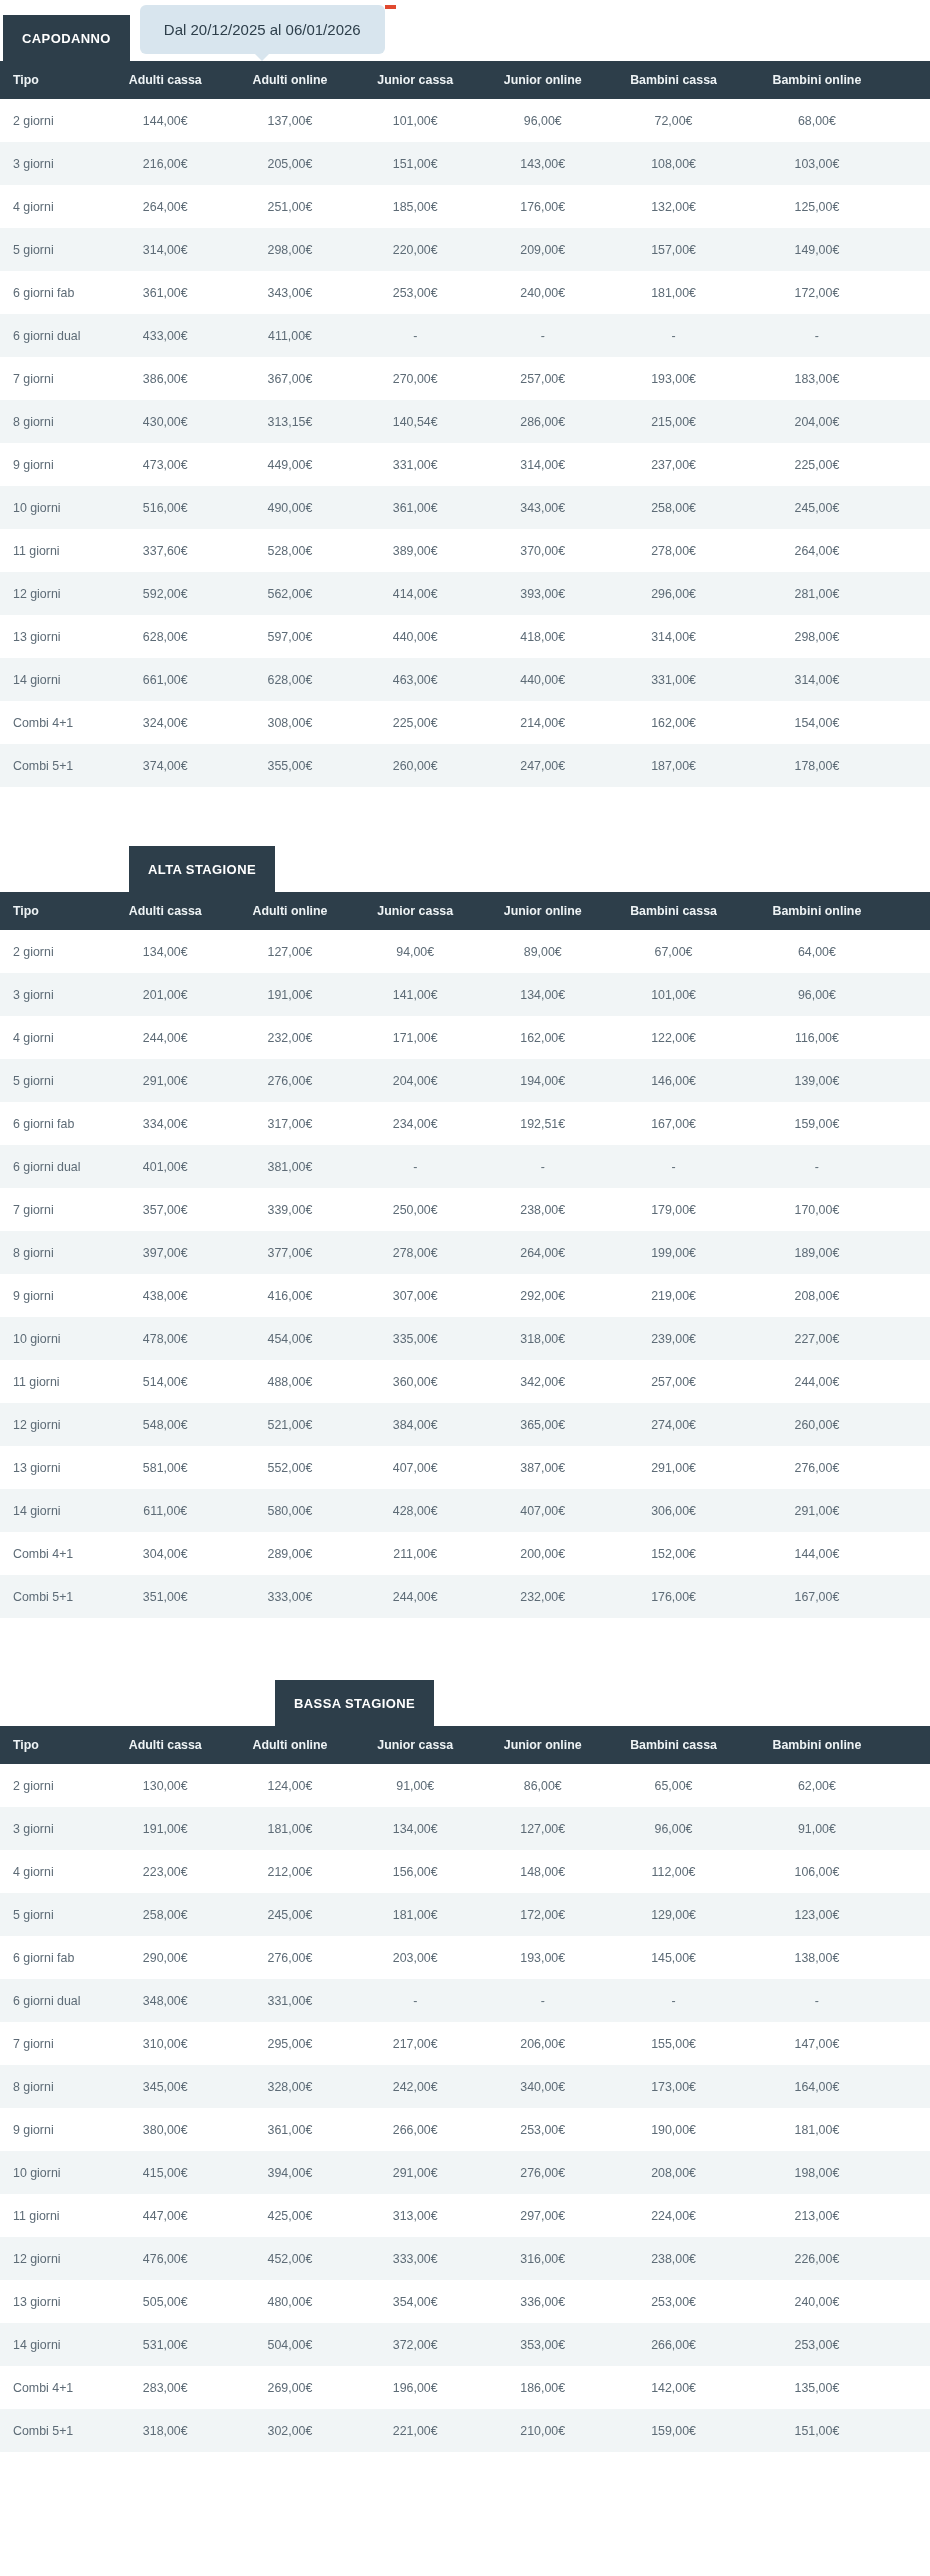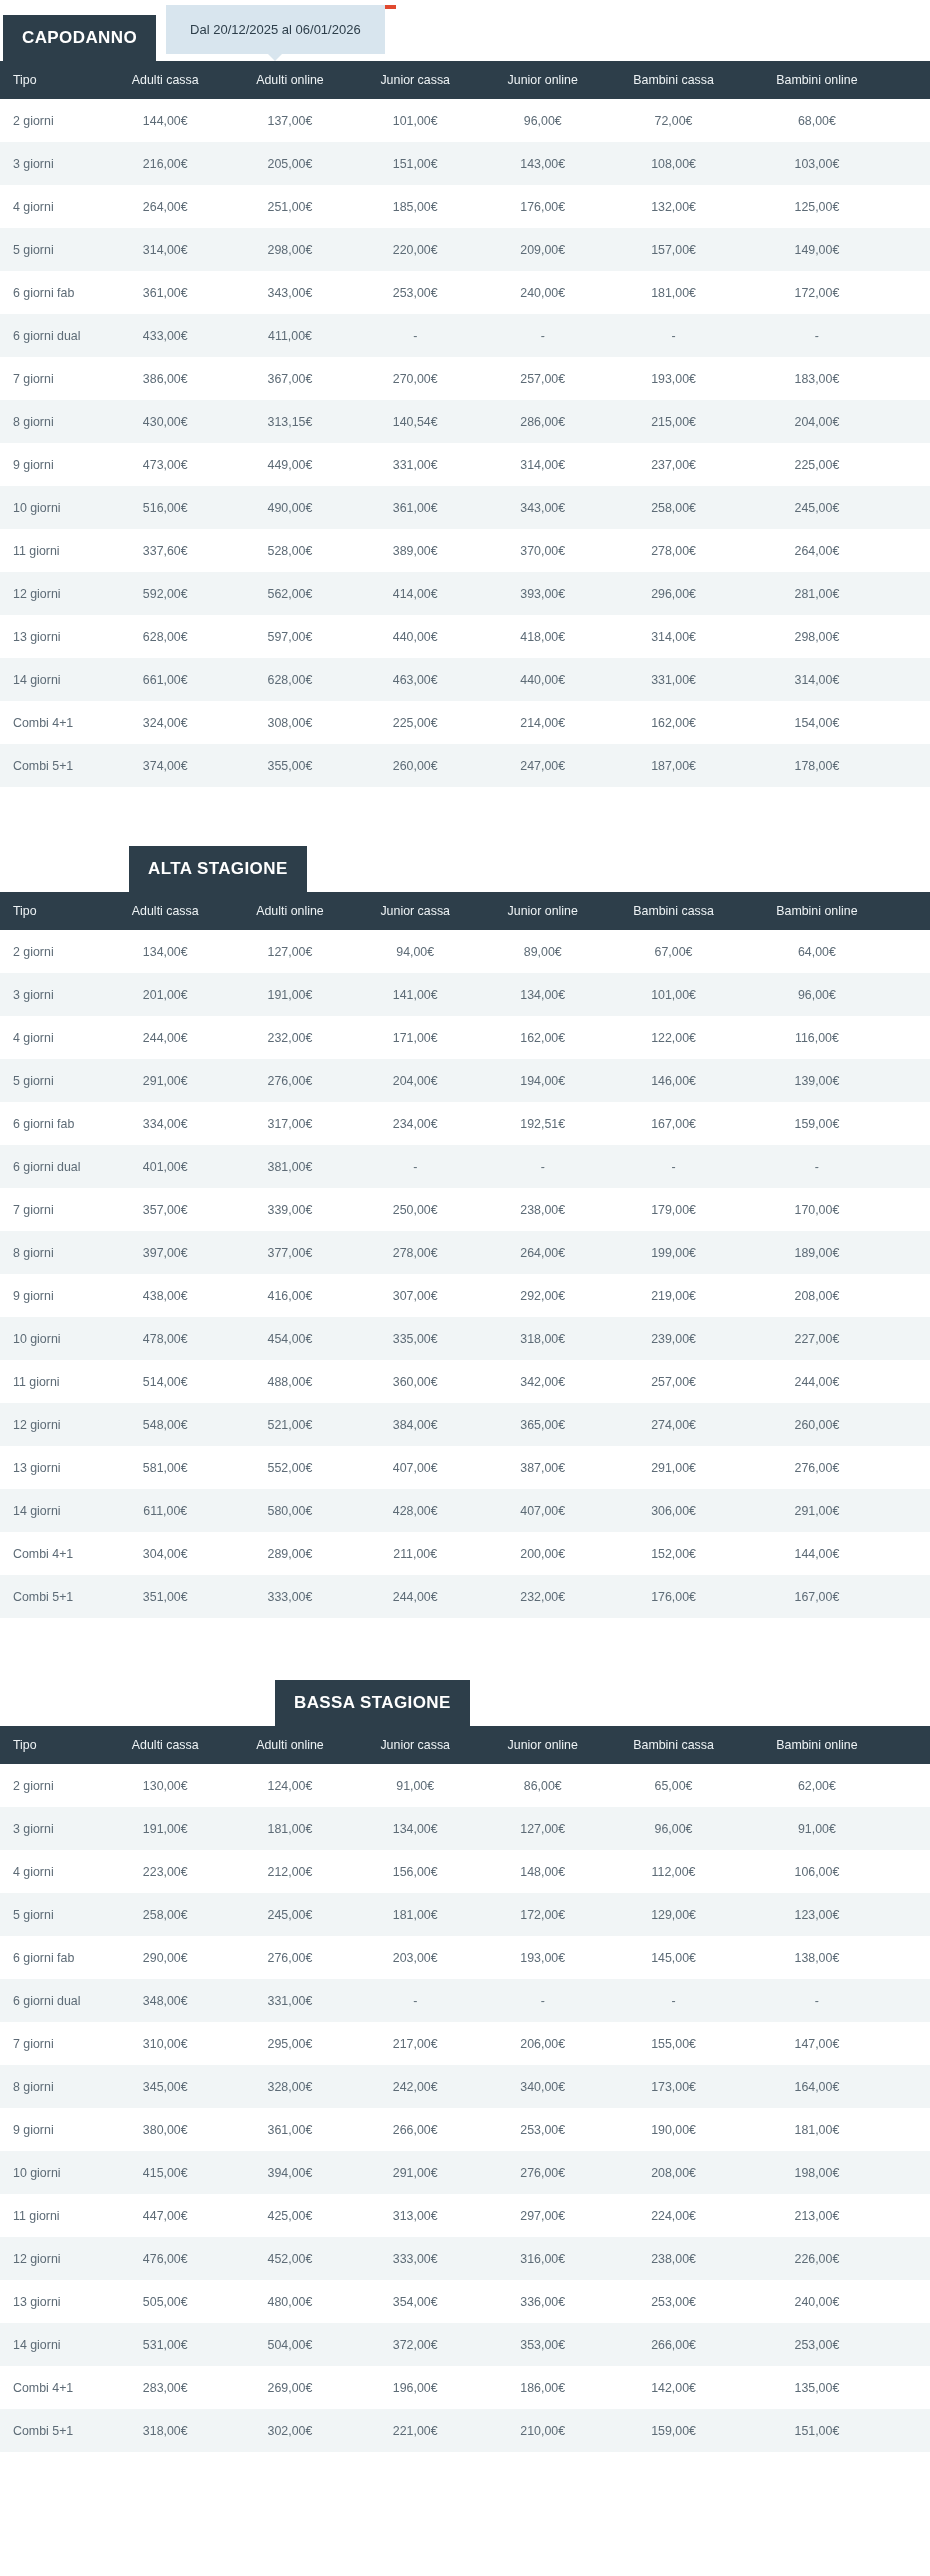--- a/index.html
+++ b/index.html
@@ -18,40 +18,40 @@
   .season-1 { margin-top:59px; }
   .season-2 { margin-top:62px; }
 
   .season-head { display:flex; align-items:flex-end; }
   .season-0 .season-head { padding-left:3px; }
   .season-1 .season-head { padding-left:129px; }
   .season-2 .season-head { padding-left:275px; }
 
   .tab {
     background:var(--dark,#2d3e4a); color:#ffffff;
-    font-size:17px; font-weight:bold; letter-spacing:0.4px;
+    font-size:13px; font-weight:bold; letter-spacing:0.4px;
     height:46px; padding:0 19px; display:flex; align-items:center;
     white-space:nowrap; cursor:pointer; flex:0 0 auto;
   }
   .badge {
     position:relative; flex:0 0 auto;
     background:var(--badge_bg,#d8e5ee); color:var(--dark,#2d3e4a);
-    border-radius:0; font-size:13px; line-height:19px; text-align:center;
+    border-radius:6px; font-size:15px; line-height:19px; text-align:center;
     padding:15px 24px; margin:0 0 7px 10px; white-space:nowrap;
   }
   .badge-pointer {
     position:absolute; top:100%; left:50%; transform:translateX(-50%);
     width:0; height:0; border:7px solid transparent;
     border-top:7px solid var(--badge_bg,#d8e5ee); border-bottom:0;
   }
 
   table.price-table { width:100%; border-collapse:collapse; table-layout:fixed; }
   .price-table thead th {
     background:var(--dark,#2d3e4a); color:#eef3f5;
-    font-weight:normal; font-size:12.4px; height:38px;
+    font-weight:bold; font-size:12.4px; height:38px;
     text-align:center; vertical-align:middle;
   }
   .price-table td {
     height:43px; text-align:center; vertical-align:middle;
     font-size:12.4px; color:var(--text,#5d6b76);
   }
   .price-table th.col-tipo, .price-table td.col-tipo { text-align:left; padding-left:13px; }
   .price-table tbody tr:nth-child(even) { background:var(--stripe,#f1f5f6); }
 </style>
 </head>

